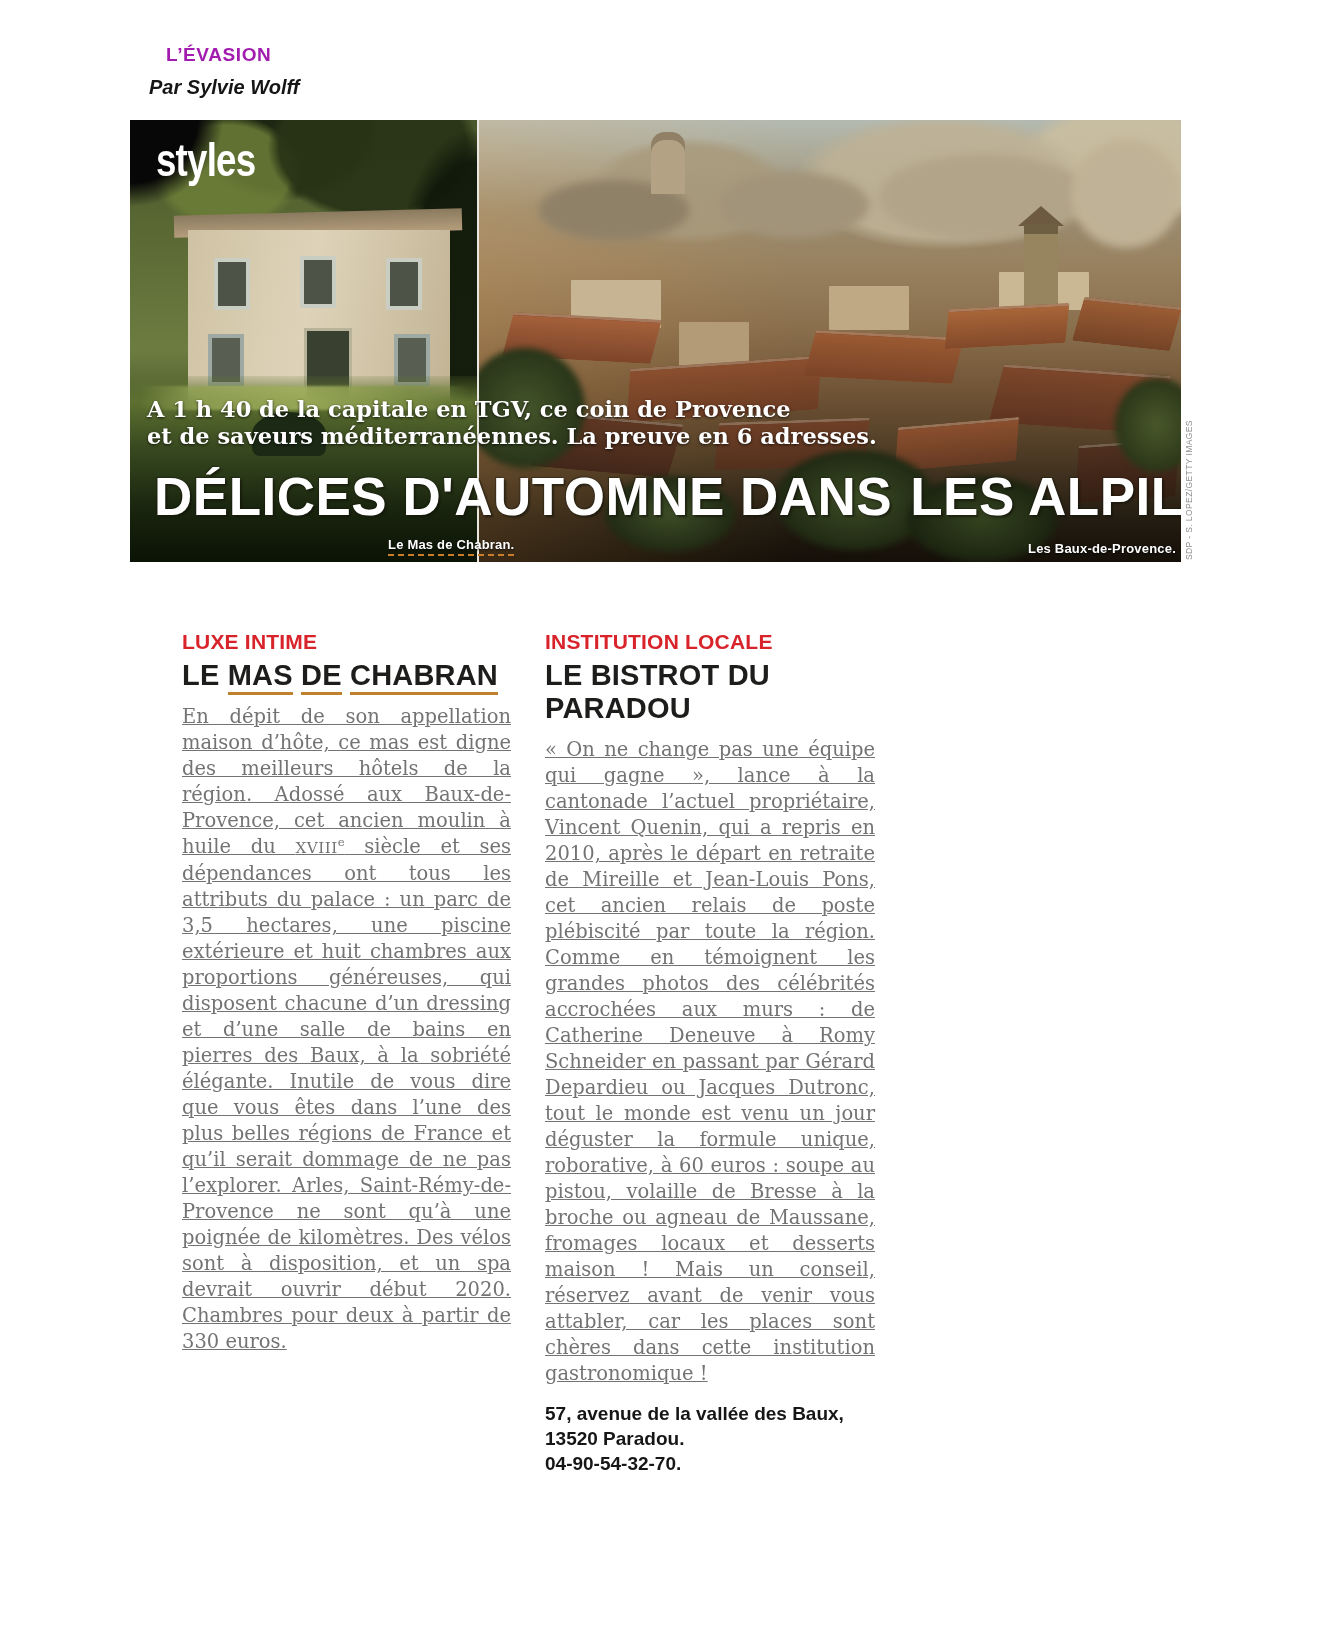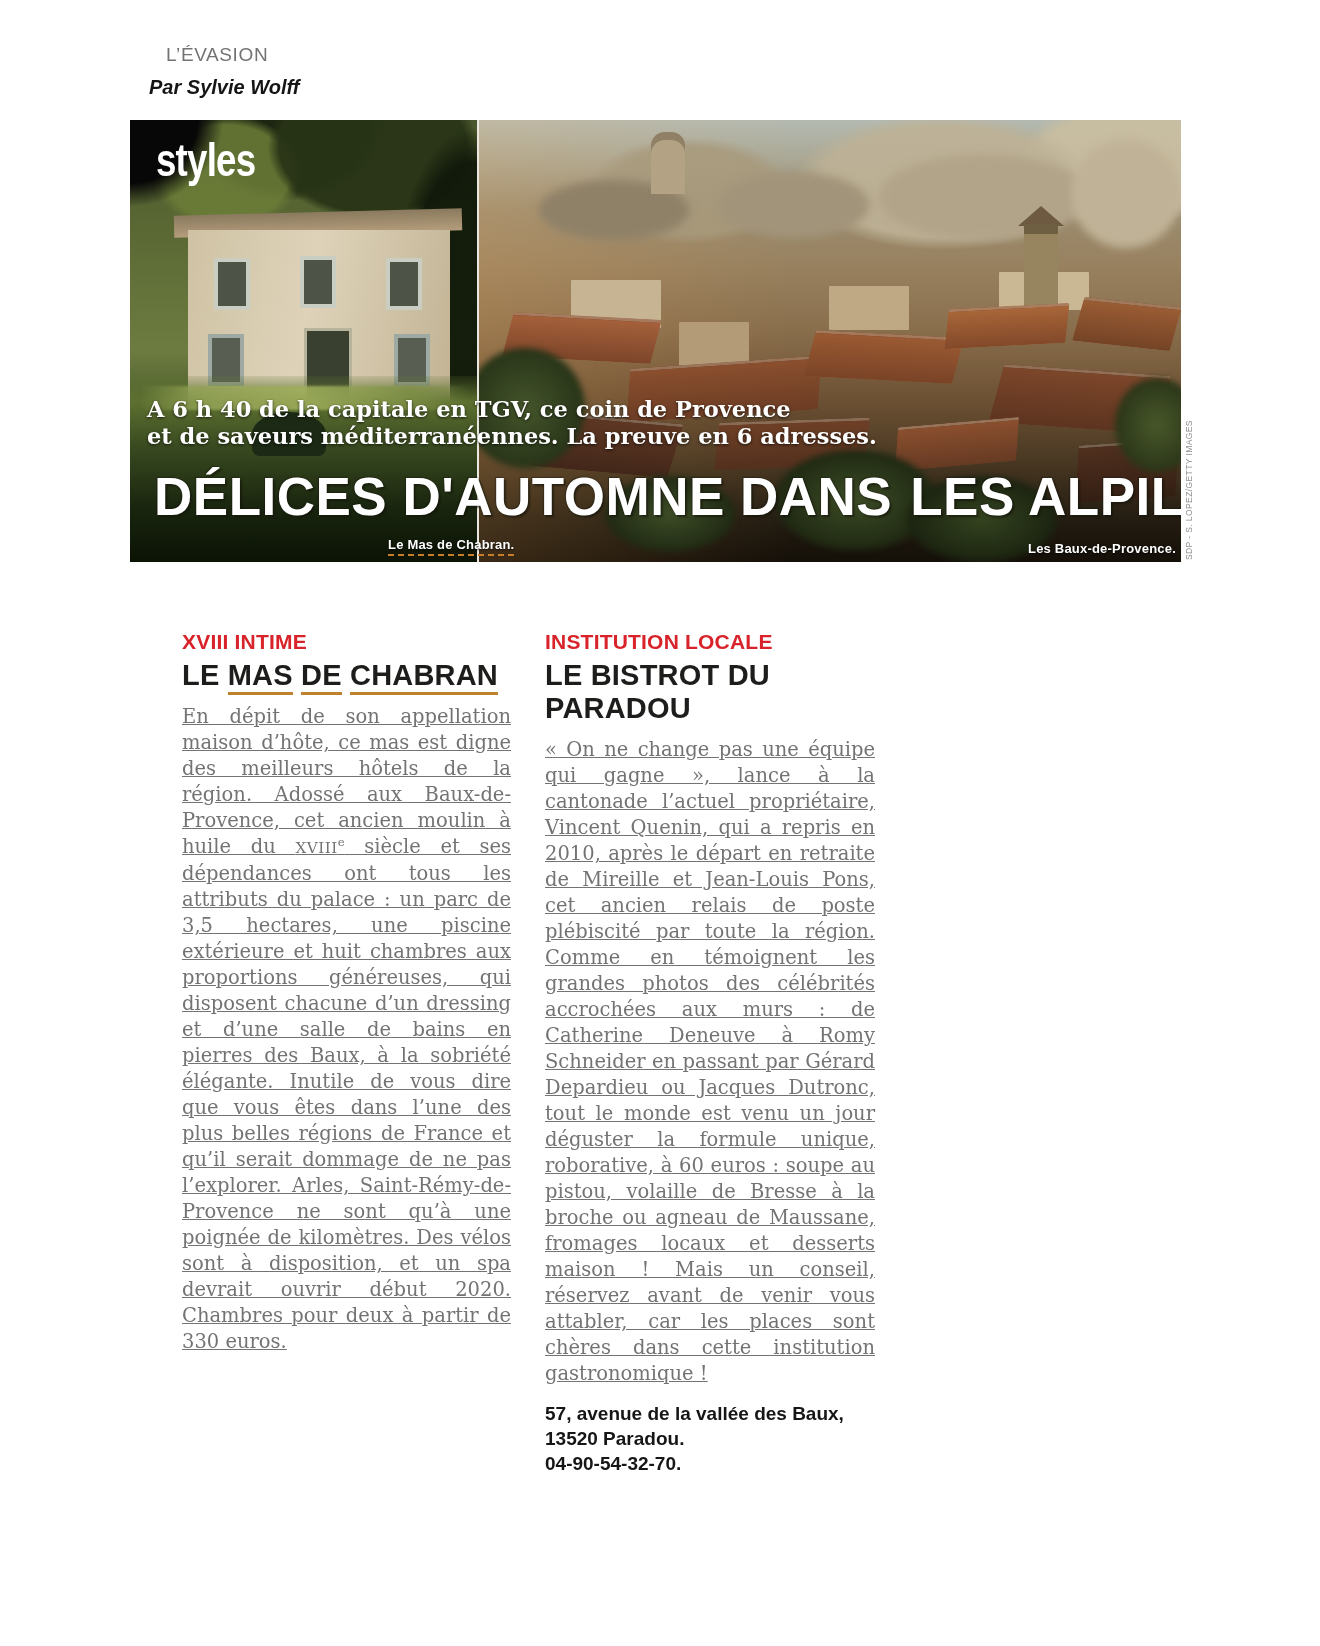--- a/index.html
+++ b/index.html
@@ -1,21 +1,21 @@
 <!DOCTYPE html>
 <html lang="fr"><head>
 <meta charset="utf-8">
 <style>
   html,body{margin:0;padding:0;background:#ffffff;}
   .page{position:relative;width:1320px;height:1646px;background:#fff;overflow:hidden;
         font-family:"Liberation Sans",sans-serif;}
 
   
-  .eyebrow{position:absolute;left:166px;top:44px;font-size:19px;font-weight:400;
-           letter-spacing:.6px;color:#737373;}
+  .eyebrow{position:absolute;left:166px;top:44px;font-size:19px;font-weight:700;
+           letter-spacing:.6px;color:#a21caf;}
   .byline{position:absolute;left:149px;top:76px;font-size:20px;font-weight:700;
           font-style:italic;color:#151515;}
 
   
   .hero{position:absolute;left:130px;top:120px;width:1051px;height:442px;overflow:hidden;background:#701a75;}
   .hero *{position:absolute;}
   .ph-left{left:0;top:0;width:347px;height:442px;overflow:hidden;
     background:
       radial-gradient(150px 140px at 0% 0%, #070707 0 45%, rgba(7,7,7,0) 62%),
       radial-gradient(120px 260px at 99% 42%, rgba(16,24,10,.95) 0 55%, rgba(16,24,10,0) 68%),
@@ -167,34 +167,34 @@
       <div class="tree t1"></div>
       <div class="tree t2"></div>
       <div class="tree t3"></div>
       <div class="tree t4"></div>
       <div class="tree t5"></div>
     </div>
 
     <div class="brand">styles</div>
 
     <div class="intro">
-      <div>A 6 h 40 de la capitale en TGV, ce coin de Provence</div>
+      <div>A 1 h 40 de la capitale en TGV, ce coin de Provence</div>
       <div>et de saveurs méditerranéennes. La preuve en 6 adresses.</div>
     </div>
 
     <div class="hero-title"><span>DÉLICES D'AUTOMNE DANS</span><span class="tp2">LES ALPILLES</span></div>
 
     <div class="cap cap-left">Le Mas de Chabran.</div>
     <div class="cap cap-right">Les Baux-de-Provence.</div>
   </div>
 
   <div class="credit">SDP - S. LOPEZ/GETTY IMAGES</div>
 
   <div class="col col-a">
-    <div class="kicker">XVIII INTIME</div>
+    <div class="kicker">LUXE INTIME</div>
     <h2 class="atitle"><span>LE</span>
       <span class="u">MAS</span>
       <span class="u">DE</span>
       <span class="u">CHABRAN</span></h2>
     <p class="abody"><span>En dépit de son appellation maison d’hôte, ce mas est digne des meilleurs hôtels de la région. Adossé aux Baux-de-Provence, cet ancien moulin à huile du </span><span class="sc">XVIII</span><sup>e</sup><span> siècle et ses dépendances ont tous les attributs du palace : un parc de 3,5 hectares, une piscine extérieure et huit chambres aux proportions généreuses, qui disposent chacune d’un dressing et d’une salle de bains en pierres des Baux, à la sobriété élégante. Inutile de vous dire que vous êtes dans l’une des plus belles régions de France et qu’il serait dommage de ne pas l’explorer. Arles, Saint-Rémy-de-Provence ne sont qu’à une poignée de kilomètres. Des vélos sont à disposition, et un spa devrait ouvrir début 2020. Chambres pour deux à partir de 330 euros.</span></p>
   </div>
 
   <div class="col col-b">
     <div class="kicker">INSTITUTION LOCALE</div>
     <h2 class="atitle">LE BISTROT DU PARADOU</h2>

